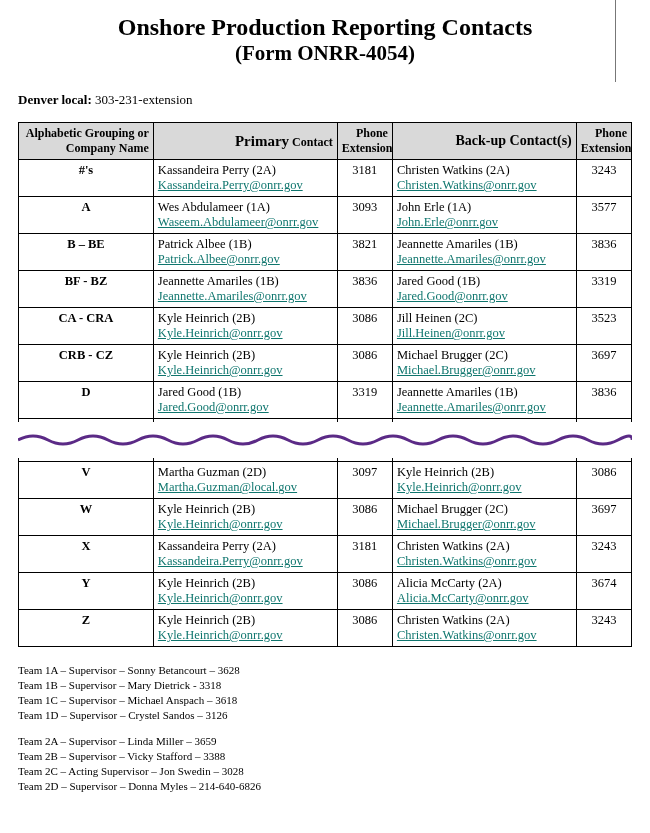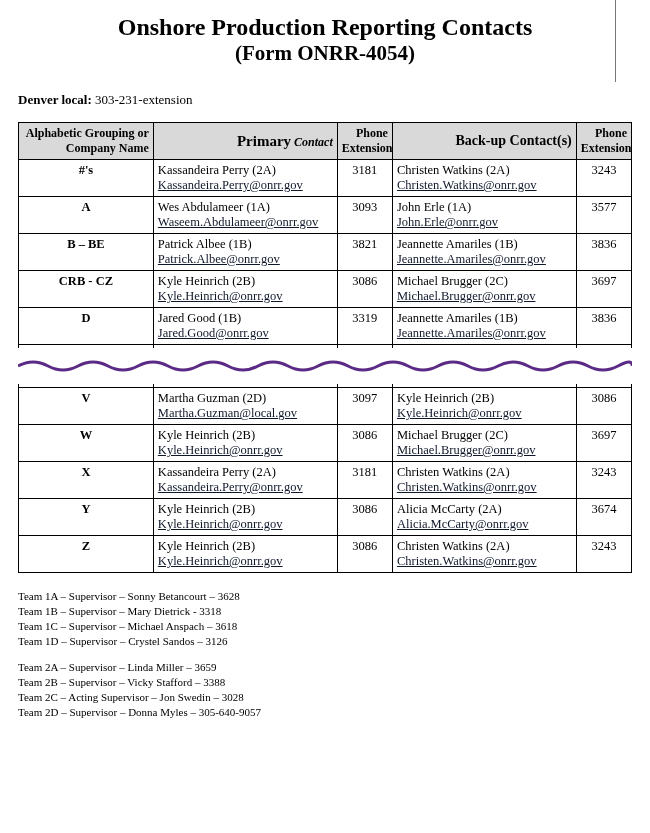--- a/index.html
+++ b/index.html
@@ -43,30 +43,30 @@
     overflow: hidden;
   }
   th {
     background: #d9d9d9;
     text-align: right;
     vertical-align: middle;
     font-weight: bold;
     font-size: 12px;
   }
   th.primary { font-size: 15px; }
-  th.primary .sm { font-size: 12px; font-weight: bold; font-style: italic; }
+  th.primary .sm { font-size: 12px; font-weight: bold; }
   th.backup  { font-size: 14px; }
   th.backup .sm  { font-size: 14px; font-weight: bold; }
   col.c-group { width: 22%; }
   col.c-contact { width: 30%; }
   col.c-ext { width: 9%; }
   td.group { text-align: center; font-weight: bold; vertical-align: top; }
   td.ext { text-align: center; }
   a.mail {
-    color: #0f172a;
+    color: #0f766e;
     text-decoration: underline;
     white-space: nowrap;
   }
   .name { white-space: nowrap; }
   .tear {
     position: relative;
     height: 36px;
     margin: -6px 0 -6px 0;
     background: #fff;
   }
@@ -137,20 +137,34 @@
         <td class="ext">3577</td>
       </tr>
       <tr>
         <td class="group">B – BE</td>
         <td><span class="name">Patrick Albee (1B)</span><br><a class="mail" href="#">Patrick.Albee@onrr.gov</a></td>
         <td class="ext">3821</td>
         <td><span class="name">Jeannette Amariles (1B)</span><br><a class="mail" href="#">Jeannette.Amariles@onrr.gov</a></td>
         <td class="ext">3836</td>
       </tr>
       <tr>
+        <td class="group">BF - BZ</td>
+        <td><span class="name">Jeannette Amariles (1B)</span><br><a class="mail" href="#">Jeannette.Amariles@onrr.gov</a></td>
+        <td class="ext">3836</td>
+        <td><span class="name">Jared Good (1B)</span><br><a class="mail" href="#">Jared.Good@onrr.gov</a></td>
+        <td class="ext">3319</td>
+      </tr>
+      <tr>
+        <td class="group">CA - CRA</td>
+        <td><span class="name">Kyle Heinrich (2B)</span><br><a class="mail" href="#">Kyle.Heinrich@onrr.gov</a></td>
+        <td class="ext">3086</td>
+        <td><span class="name">Jill Heinen (2C)</span><br><a class="mail" href="#">Jill.Heinen@onrr.gov</a></td>
+        <td class="ext">3523</td>
+      </tr>
+      <tr>
         <td class="group">CRB - CZ</td>
         <td><span class="name">Kyle Heinrich (2B)</span><br><a class="mail" href="#">Kyle.Heinrich@onrr.gov</a></td>
         <td class="ext">3086</td>
         <td><span class="name">Michael Brugger (2C)</span><br><a class="mail" href="#">Michael.Brugger@onrr.gov</a></td>
         <td class="ext">3697</td>
       </tr>
       <tr>
         <td class="group">D</td>
         <td><span class="name">Jared Good (1B)</span><br><a class="mail" href="#">Jared.Good@onrr.gov</a></td>
         <td class="ext">3319</td>
@@ -232,15 +246,15 @@
       <div>Team 1A – Supervisor – Sonny Betancourt – 3628</div>
       <div>Team 1B – Supervisor – Mary Dietrick - 3318</div>
       <div>Team 1C – Supervisor – Michael Anspach – 3618</div>
       <div>Team 1D – Supervisor – Crystel Sandos – 3126</div>
     </div>
   <div class="gap"></div>
   <div id="teams2">
       <div>Team 2A – Supervisor – Linda Miller – 3659</div>
       <div>Team 2B – Supervisor – Vicky Stafford – 3388</div>
       <div>Team 2C – Acting Supervisor – Jon Swedin – 3028</div>
-      <div>Team 2D – Supervisor – Donna Myles – 305-640-9057</div>
+      <div>Team 2D – Supervisor – Donna Myles – 214-640-6826</div>
     </div>
 </div>
 
 </body></html>

